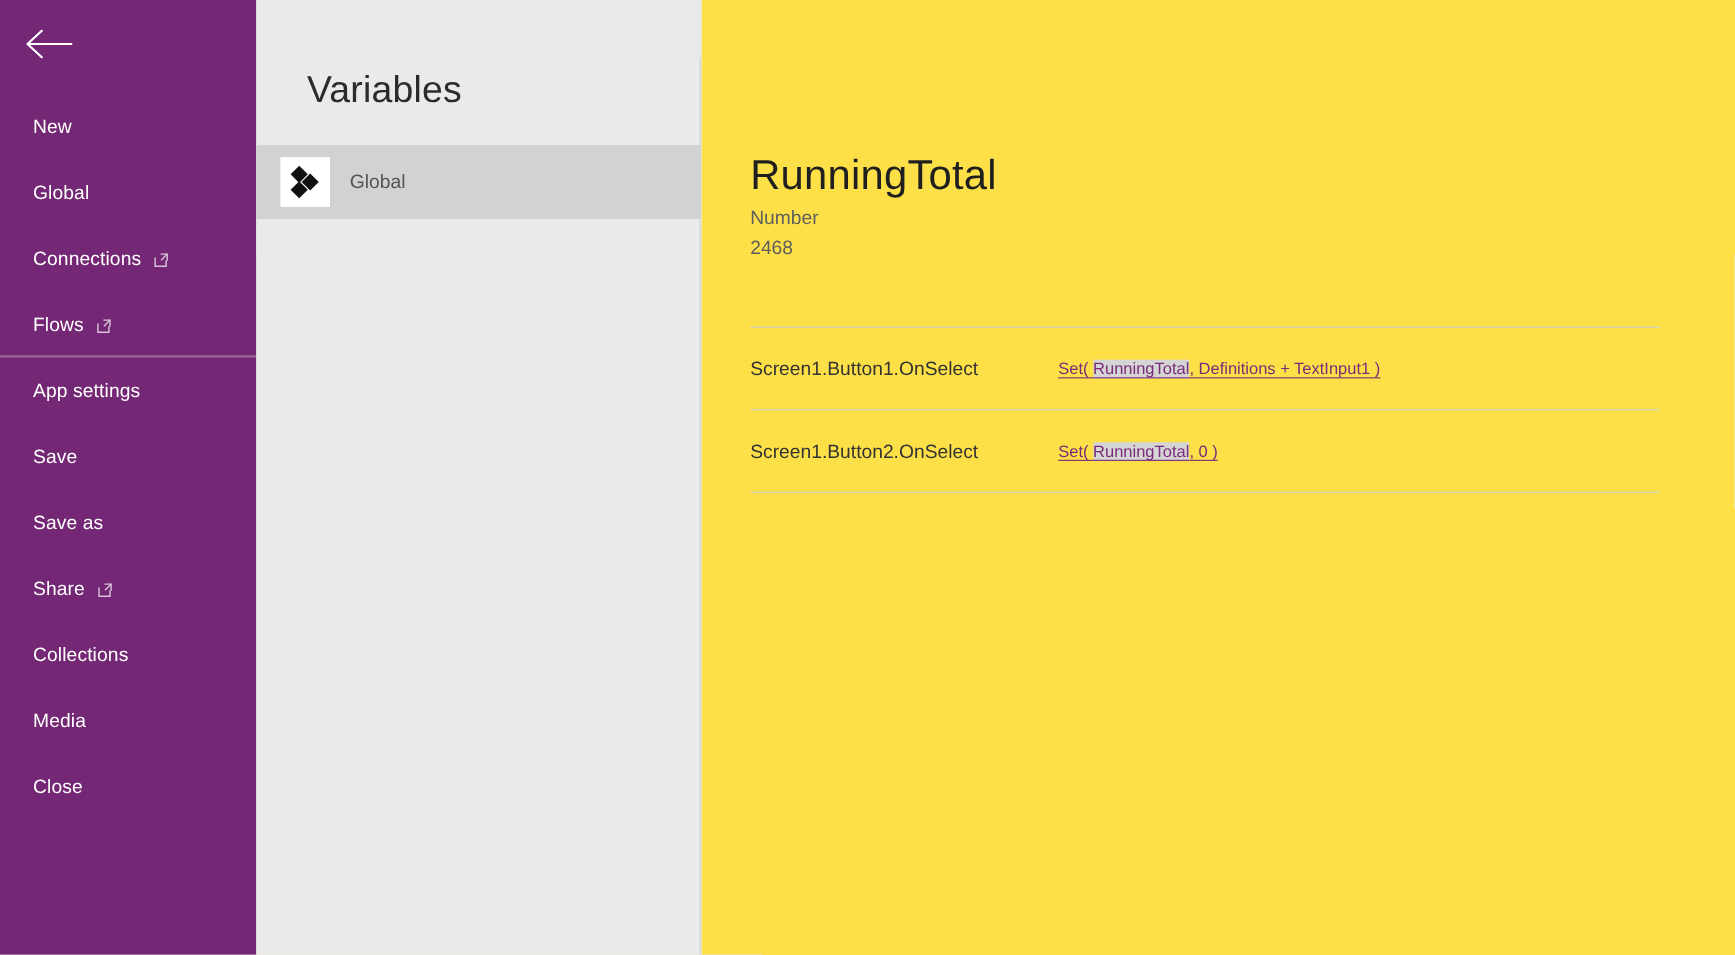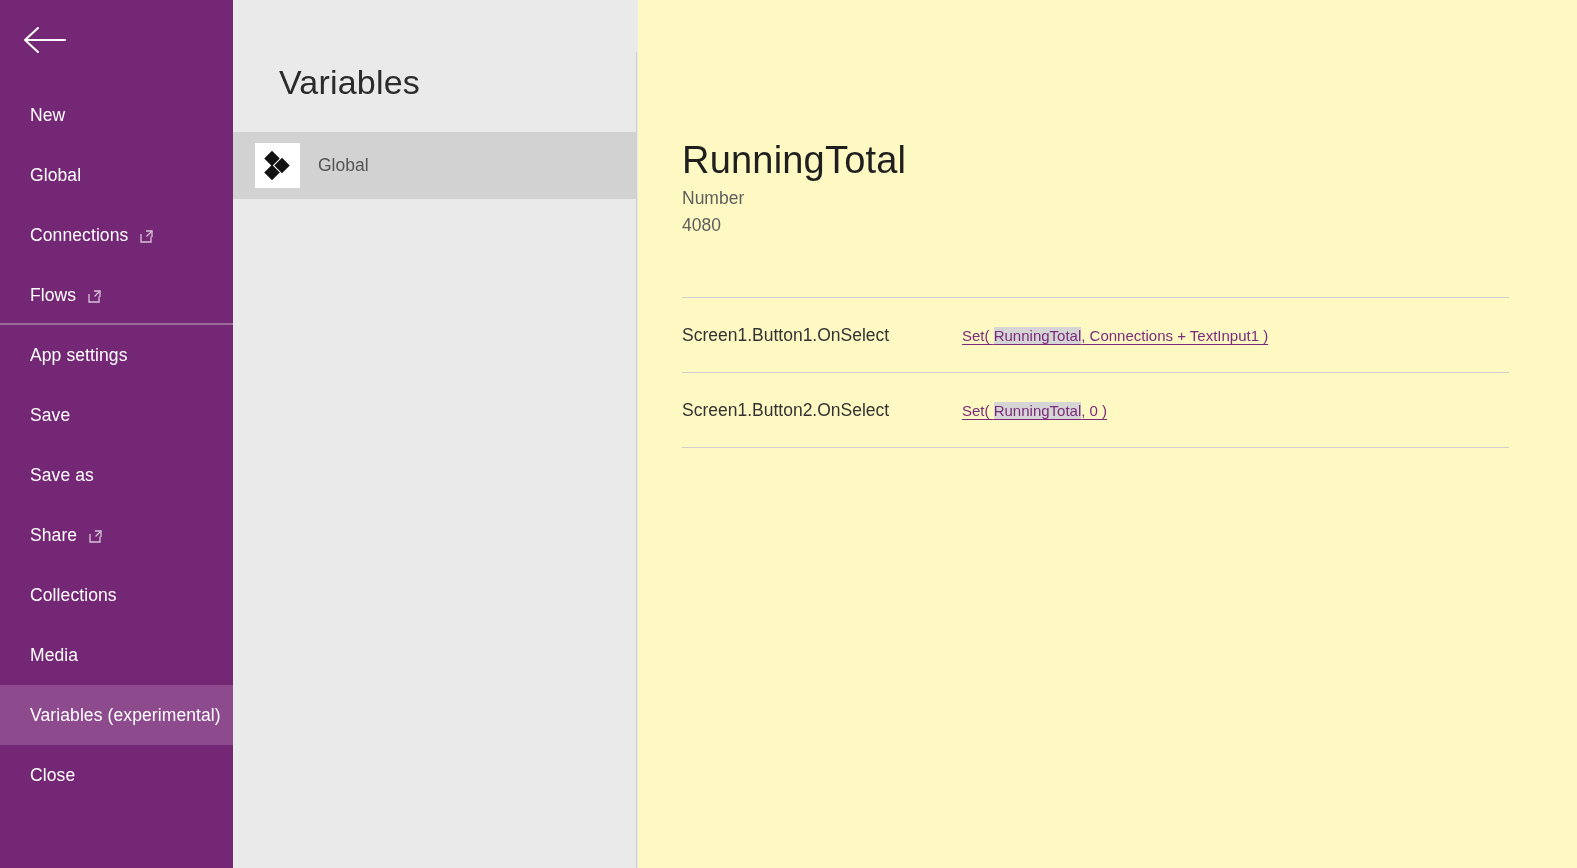--- a/index.html
+++ b/index.html
@@ -178,21 +178,21 @@
     color: #545454;
   }
 
   
   .detail-pane {
     position: absolute;
     left: 638px;
     top: 0;
     width: 939px;
     height: 868px;
-    background: #fef9c3;
+    background: #fde047;
   }
 
   .detail-title {
     position: absolute;
     left: 44px;
     top: 134px;
     font-size: 38px;
     font-weight: 300;
     color: #1f1f1f;
     letter-spacing: 0.2px;
@@ -345,23 +345,20 @@
             <path d="M1 4 V12 H11 V6.5" fill="none" stroke="#ffffff" stroke-width="1.3"></path>
             <path d="M6 1 H12 V7" fill="none" stroke="#ffffff" stroke-width="1.3"></path>
             <path d="M12 1 L6.5 6.5" fill="none" stroke="#ffffff" stroke-width="1.3"></path>
           </svg>
         </div>
         <div class="nav-item">
           <span class="nav-label">Collections</span>
         </div>
         <div class="nav-item">
           <span class="nav-label">Media</span>
-        </div>
-        <div class="nav-item selected">
-          <span class="nav-label">Variables (experimental)</span>
         </div>
         <div class="nav-item">
           <span class="nav-label">Close</span>
         </div>
       </div>
   </div>
 
   <div class="sidebar-scrollbar">
     <div class="sidebar-scroll-thumb"></div>
   </div>
@@ -379,28 +376,28 @@
         </svg>
         <span class="var-name">Global</span>
       </div>
     </div>
   </div>
 
   <div class="detail-pane">
 
     <div class="detail-title">RunningTotal</div>
     <div class="detail-type">Number</div>
-    <div class="detail-value">4080</div>
+    <div class="detail-value">2468</div>
 
     <div class="tab-rule"></div>
 
     <div class="def-table" id="def-table">
         <div class="def-row">
           <div class="def-prop">Screen1.Button1.OnSelect</div>
-          <div class="def-formula"><span>Set( </span><span class="hl">RunningTotal</span><span>, Connections + TextInput1 )</span></div>
+          <div class="def-formula"><span>Set( </span><span class="hl">RunningTotal</span><span>, Definitions + TextInput1 )</span></div>
         </div>
         <div class="def-row">
           <div class="def-prop">Screen1.Button2.OnSelect</div>
           <div class="def-formula"><span>Set( </span><span class="hl">RunningTotal</span><span>, 0 )</span></div>
         </div>
       </div>
   </div>
 
 </div>
 

